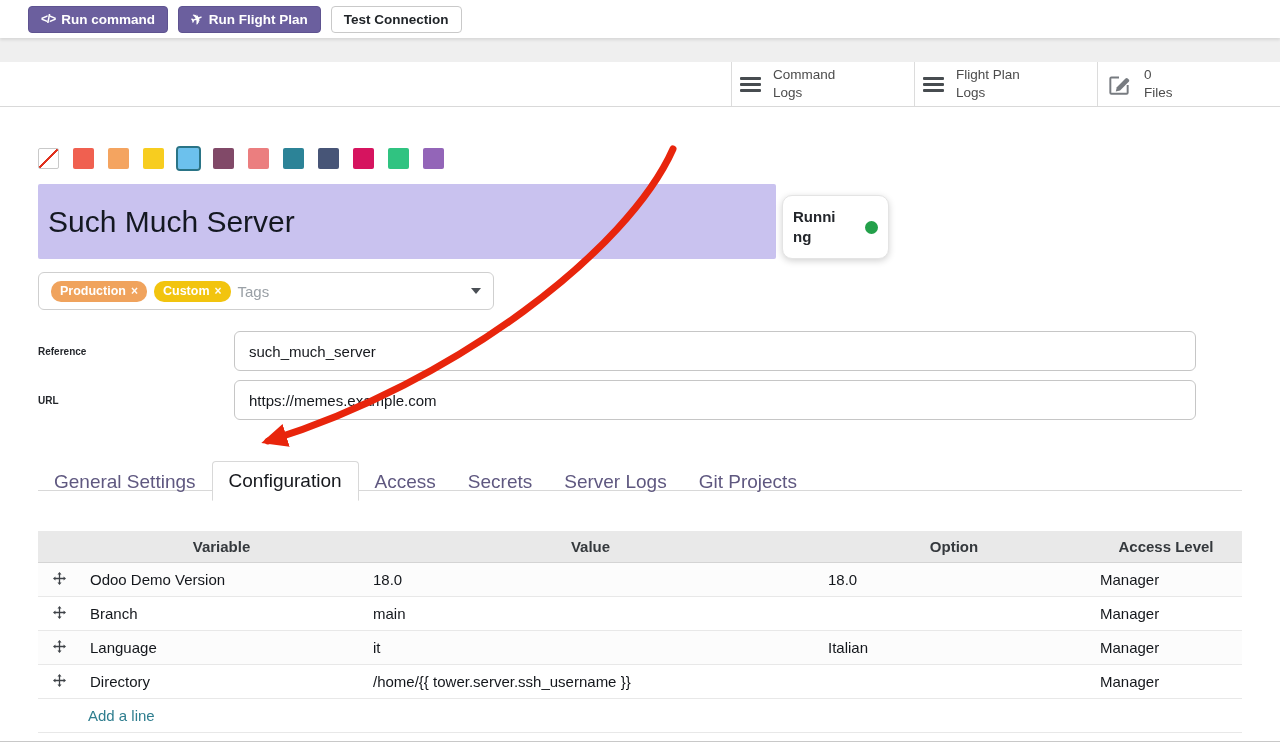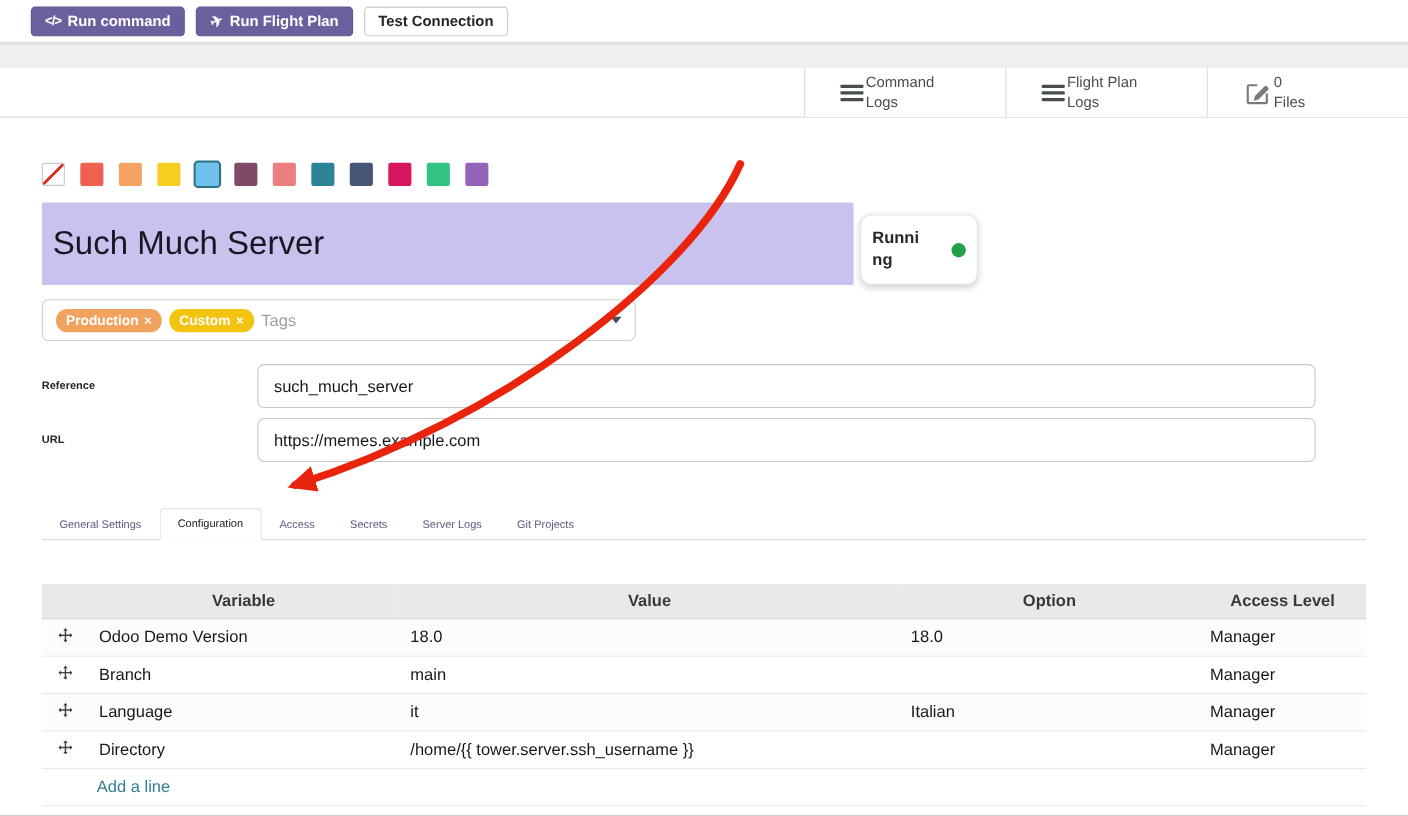--- a/index.html
+++ b/index.html
@@ -40,22 +40,22 @@
     position: relative; z-index: 1;
   }
 
   
   .statbar {
     height: 45px; border-bottom: 1px solid #d9d9d9;
     display: flex; justify-content: flex-end; align-items: stretch;
   }
   .stat-btn {
     width: 183px; border-left: 1px solid #dcdcdc;
-    display: flex; align-items: center; gap: 2px;
-    padding: 0 8px 0 32px; cursor: pointer; background: #fff;
+    display: flex; align-items: center; gap: 12px;
+    padding: 0 8px 0 8px; cursor: pointer; background: #fff;
   }
   .stat-label { font-size: 13.5px; color: #4c4c4c; line-height: 1.3; }
   .icon-list { display: flex; flex-direction: column; justify-content: space-between; width: 21px; height: 15px; }
   .icon-list i { display: block; height: 3px; background: #474c50; border-radius: 1px; }
 
   
   .form-area { padding: 0 38px; }
 
   
   .swatches { display: flex; gap: 14px; padding-top: 41px; }
@@ -84,21 +84,21 @@
     cursor: pointer;
   }
   .status-text {
     font-weight: 700; font-size: 15px; color: #23262b;
     width: 48px; line-height: 1.35; word-break: break-all;
   }
   .status-dot { width: 13px; height: 13px; border-radius: 50%; margin-left: auto; }
 
   
   .tags-box {
-    width: 540px; height: 38px; margin-top: 13px;
+    width: 456px; height: 38px; margin-top: 13px;
     border: 1px solid #cfcfcf; border-radius: 6px;
     display: flex; align-items: center; gap: 7px; padding: 0 12px;
     background: #fff;
   }
   .tag-pill {
     height: 21px; border-radius: 10px; padding: 0 9px;
     color: #fff; font-size: 12.5px; font-weight: 700;
     display: inline-flex; align-items: center; gap: 5px;
   }
   .tag-x { cursor: pointer; font-size: 12px; opacity: 0.95; }
@@ -120,22 +120,22 @@
     display: flex; align-items: center; background: #fff; cursor: text;
   }
 
   
   .tabs {
     margin-top: 35px; height: 36px;
     border-bottom: 1px solid #d8d8d8;
     display: flex; align-items: flex-end;
   }
   .tab {
-    padding: 8px 16px; font-size: 10px; color: #5f5880;
-    cursor: pointer; position: relative; top: 1px; white-space: nowrap;
+    padding: 8px 16px; font-size: 19px; color: #5f5880;
+    cursor: pointer; position: relative; top: 11px; white-space: nowrap;
   }
   .tab.active {
     background: #fff; color: #16181d;
     border: 1px solid #d8d8d8; border-bottom: 1px solid #fff;
     border-radius: 4px 4px 0 0;
   }
 
   
   .config-table {
     margin-top: 40px; width: 1204px;

